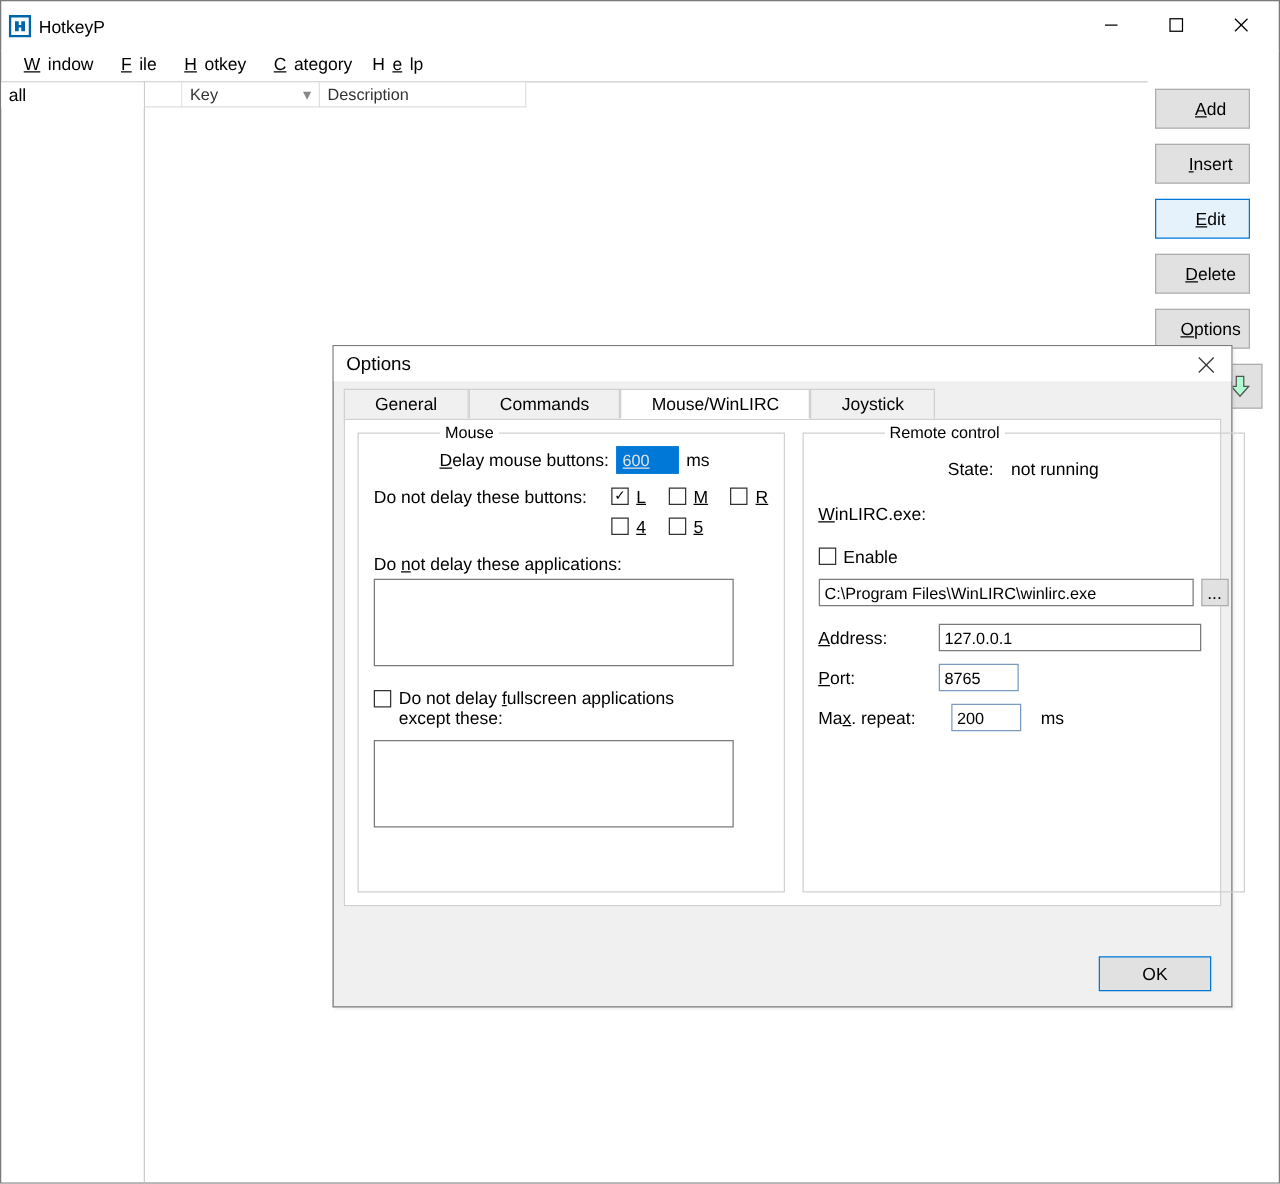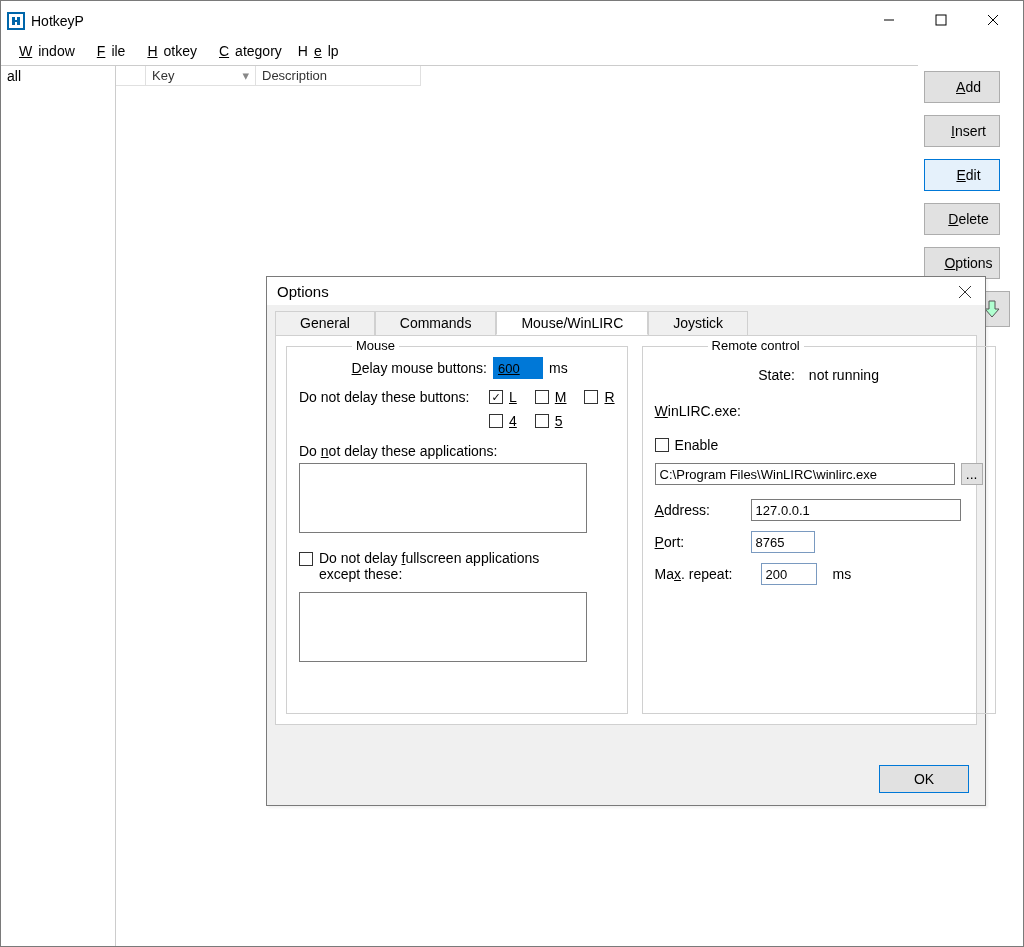--- a/index.html
+++ b/index.html
@@ -31,21 +31,21 @@
   .tab { padding:3px 24px; font-size:14px; border:1px solid #d0d0d0; border-bottom:none; background:#f0f0f0; margin-right:0px; }
   .tab.active{ background:#fff; border-bottom:1px solid #fff; position:relative; z-index:2;}
   .tabpage { margin:0 8px 8px 8px; background:#fff; border:1px solid #d0d0d0; height:390px; position:relative; padding:10px; display:flex; gap:14px;}
   .groupbox { border:1px solid #d0d0d0; padding:10px 12px 12px 12px; position:relative; flex:1; }
   .groupbox .gtitle { position:absolute; top:-9px; left:20px; background:#fff; padding:0 4px; font-size:13px;margin-left:45px;}
   .frow { display:flex; align-items:center; margin-bottom:10px; gap:6px; font-size:14px;}
   .frow label{ font-size:14px;}
   input[type=text].tiny { width:50px; height:22px; border:1px solid #7a9ac0; padding:1px 4px; font-size:13px; font-family:inherit;}
   input[type=text].med { width:210px; height:22px; border:1px solid #7a7a7a; padding:1px 4px; font-size:13px; font-family:inherit;}
   input[type=text].long { width:300px; height:22px; border:1px solid #7a7a7a; padding:1px 4px; font-size:13px; font-family:inherit;}
-  .sel { background:#0078d7; color:#000000;text-decoration:underline; }
+  .sel { background:#0078d7; color:#e5e5e5;text-decoration:underline; }
   textarea.apps { width:288px; height:70px; border:1px solid #7a7a7a; resize:none; font-family:inherit; font-size:13px;}
   .cb { width:14px; height:14px; border:1px solid #333; display:inline-flex; align-items:center; justify-content:center; background:#fff; font-size:11px; line-height:1; }
   .cb.checked::after{content:"✓"; font-size:11px;}
   .okbtn { position:absolute; right:16px; bottom:12px; width:90px; height:28px; border:1px solid #0078d7; background:#e1e1e1; display:flex; align-items:center; justify-content:center; font-size:14px;}
   .browse { width:22px; height:22px; background:#e1e1e1; border:1px solid #adadad; display:flex; align-items:center; justify-content:center;}
   .u { text-decoration: underline; }
 </style>
 </head>
 <body>
 

